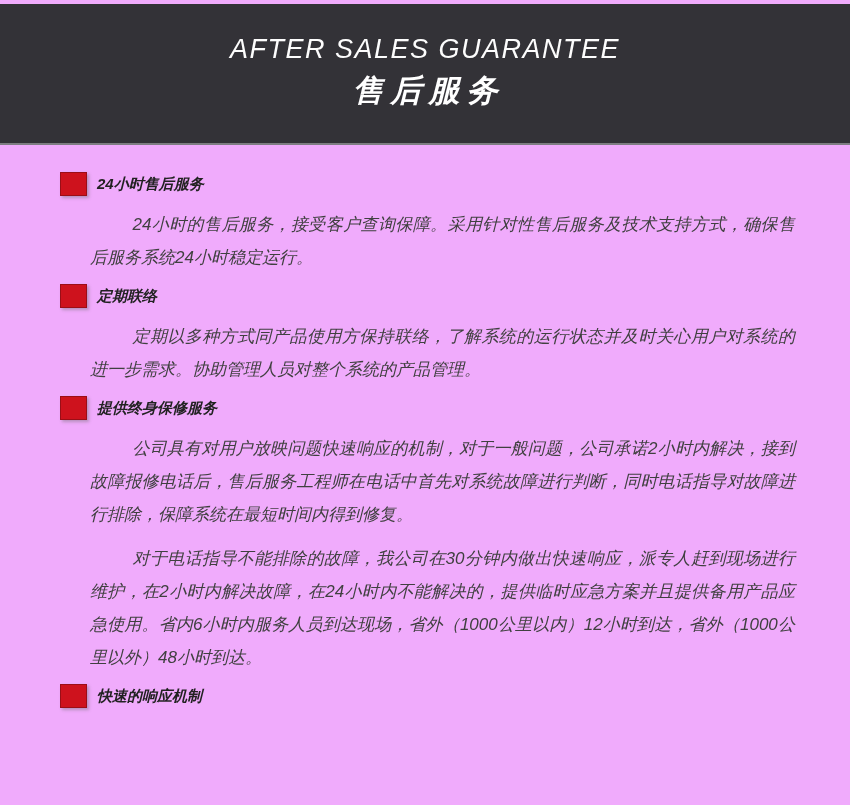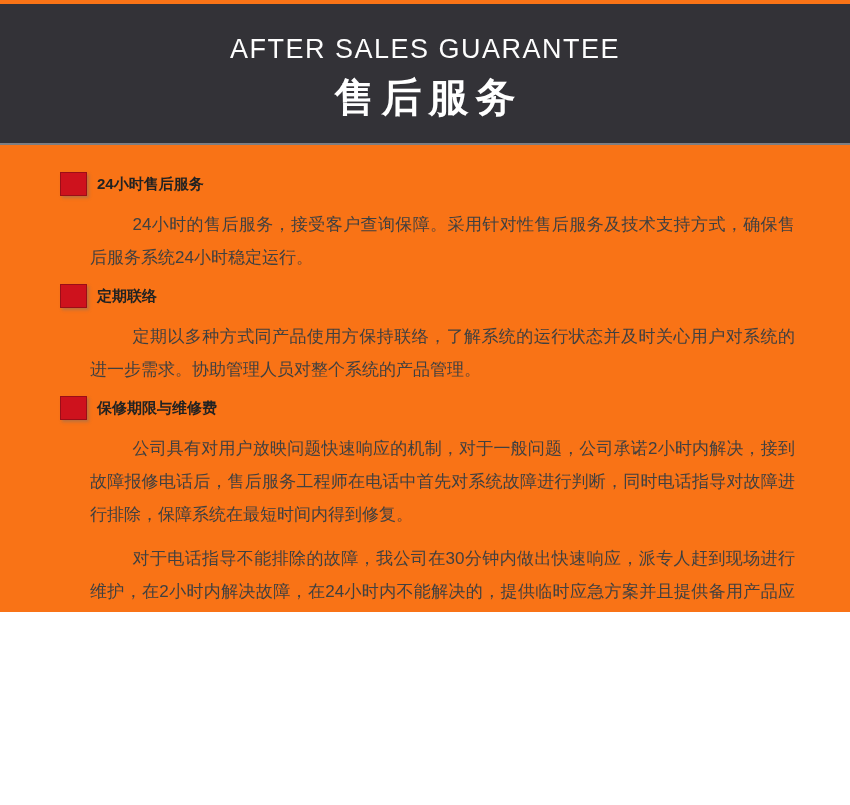--- a/index.html
+++ b/index.html
@@ -3,46 +3,47 @@
 <meta charset="utf-8">
 <style>
   * { margin: 0; padding: 0; box-sizing: border-box; }
   html, body { background: #ffffff; }
   body {
     font-family: "Liberation Sans", "DejaVu Sans", sans-serif;
     width: 850px;
   }
   .page {
     width: 850px;
-    height: 612px;
-    background: #f97316;
+    height: 805px;
+    background: #f0abfc;
     overflow: hidden;
+    font-style: italic;
   }
 
   
   .banner {
     margin-top: 4px;
     height: 141px;
     background: #333237;
     border-bottom: 2px solid #7e7e82;
     text-align: center;
     padding-top: 31px;
   }
   .banner-en {
     color: #fdfdfd;
     font-size: 27px;
     line-height: 29px;
     letter-spacing: 1.5px;
     font-weight: 400;
   }
   .banner-zh {
     color: #ffffff;
-    font-size: 40px;
+    font-size: 31px;
     line-height: 36px;
-    margin-top: 15px;
+    margin-top: 9px;
     font-weight: bold;
     letter-spacing: 7px;
     text-indent: 7px; 
   }
 
   
   .content {
     padding: 26px 55px 0 60px;
   }
   .section { margin-bottom: 9px; }
@@ -99,21 +100,21 @@
       <div class="section-heading-row">
         <span class="bullet"></span>
         <h2 class="section-heading">定期联络</h2>
       </div>
       <p class="para">定期以多种方式同产品使用方保持联络，了解系统的运行状态并及时关心用户对系统的进一步需求。协助管理人员对整个系统的产品管理。</p>
     </section>
 
     <section class="section">
       <div class="section-heading-row">
         <span class="bullet"></span>
-        <h2 class="section-heading">保修期限与维修费</h2>
+        <h2 class="section-heading">提供终身保修服务</h2>
       </div>
       <p class="para">公司具有对用户放映问题快速响应的机制，对于一般问题，公司承诺2小时内解决，接到故障报修电话后，售后服务工程师在电话中首先对系统故障进行判断，同时电话指导对故障进行排除，保障系统在最短时间内得到修复。</p>
       <p class="para">对于电话指导不能排除的故障，我公司在30分钟内做出快速响应，派专人赶到现场进行维护，在2小时内解决故障，在24小时内不能解决的，提供临时应急方案并且提供备用产品应急使用。省内6小时内服务人员到达现场，省外（1000公里以内）12小时到达，省外（1000公里以外）48小时到达。</p>
     </section>
 
     <section class="section">
       <div class="section-heading-row">
         <span class="bullet"></span>
         <h2 class="section-heading">快速的响应机制</h2>
       </div>

